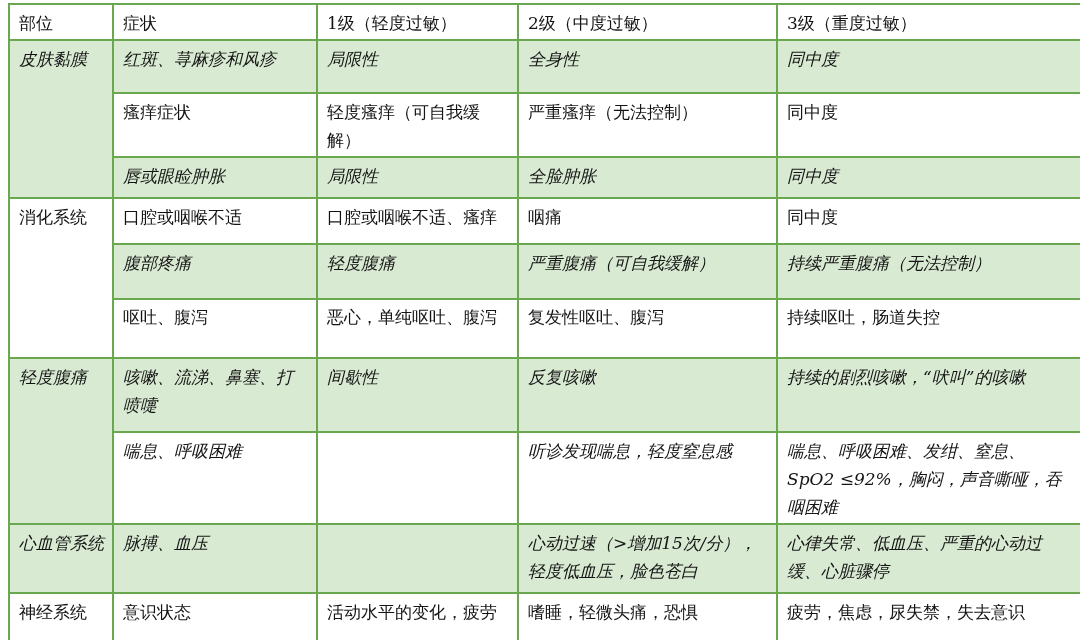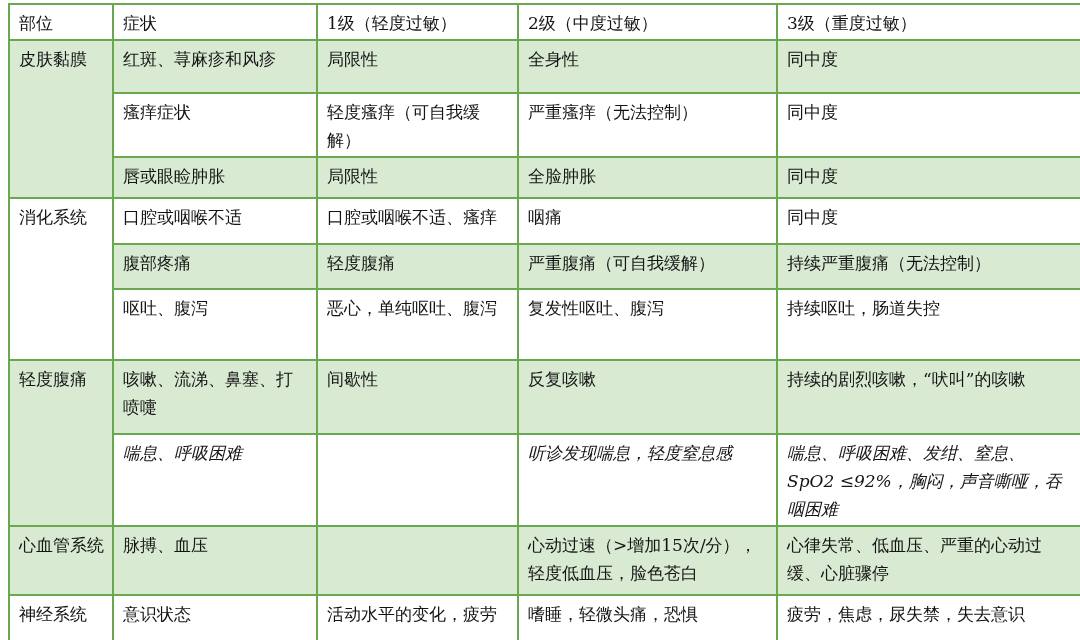--- a/index.html
+++ b/index.html
@@ -27,30 +27,30 @@
     vertical-align: top;
     text-align: left;
     padding: 4px 8px 2px 9px;
     font-size: 17px;
     line-height: 28px;
     font-weight: normal;
     color: #141414;
     overflow-wrap: break-word;
     background: #ffffff;
   }
-  tr.shade > td { background: #d9ead3; }
+  tr.shade > td { background: #d9ead3; font-style: italic; }
   td.gcell-shade { background: #d9ead3; }
   td.gcell-plain { background: #ffffff; }
   tr.h-head   { height: 29px; }
   tr.h-r1  { height: 53px; }
   tr.h-r2  { height: 58px; margin-left: 21px; }
   tr.h-r3  { height: 41px; }
   tr.h-r4  { height: 46px; padding-left: 40px; }
-  tr.h-r5  { height: 45px; }
-  tr.h-r6  { height: 71px; }
+  tr.h-r5  { height: 55px; }
+  tr.h-r6  { height: 59px; font-family: Liberation Serif, serif; }
   tr.h-r7  { height: 74px; }
   tr.h-r8  { height: 91px; font-style: italic; }
   tr.h-r9  { height: 69px; }
   tr.h-r10 { height: 52px; }
 </style>
 </head>
 <body>
 
 <table class="allergy-table">
   <colgroup>

